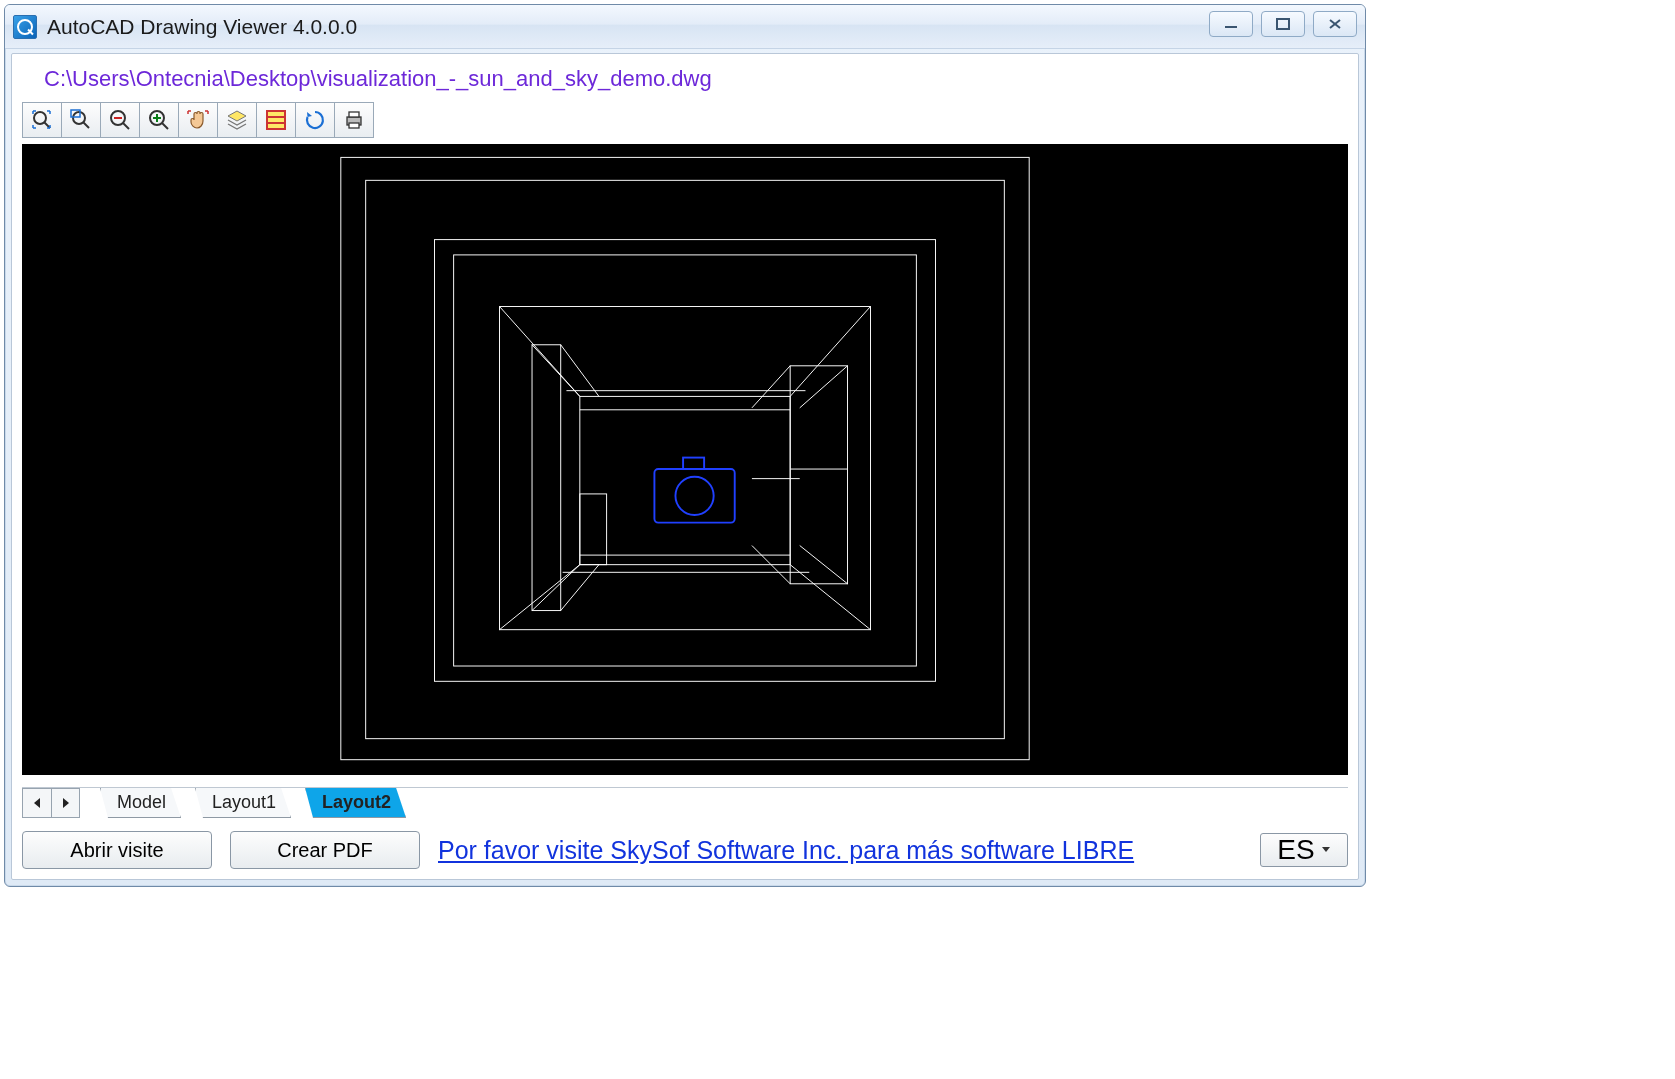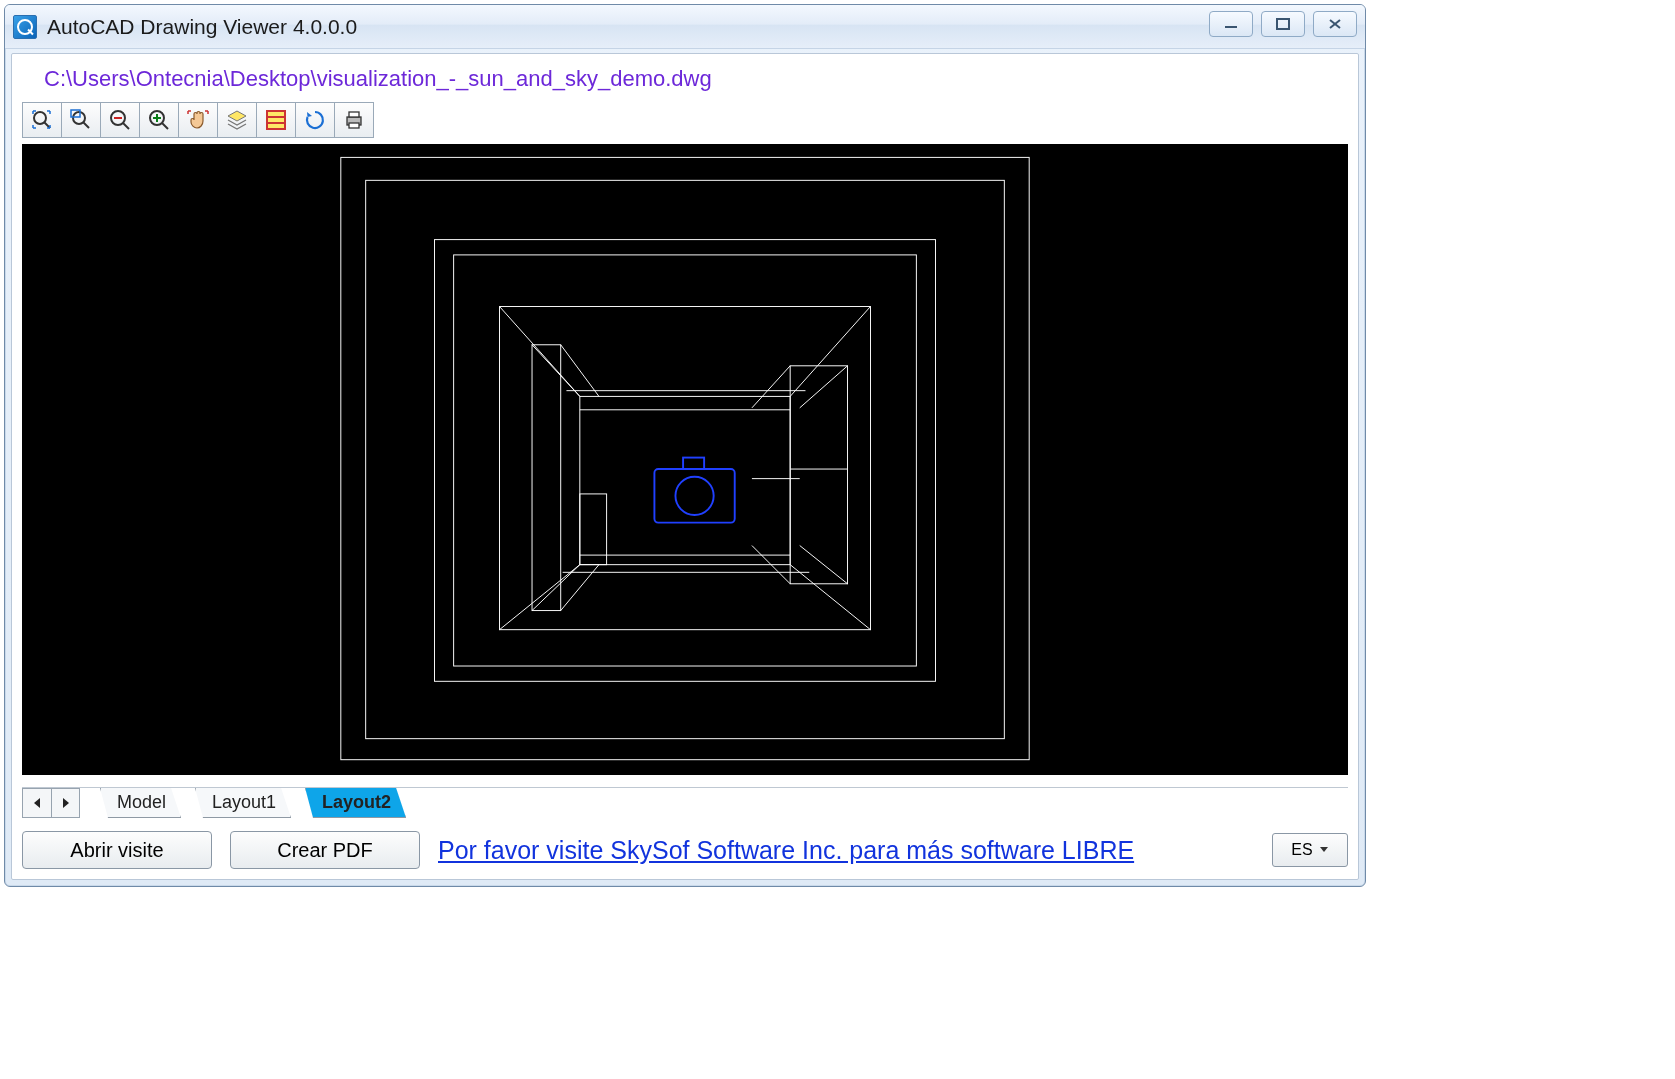--- a/index.html
+++ b/index.html
@@ -89,24 +89,24 @@
   .bottom-bar { display:flex; align-items:center; gap:18px; padding-top:10px; }
   .bottom-bar .btn {
     min-width:190px; height:38px;
     border:1px solid #8a97a5; border-radius:4px;
     background:linear-gradient(to bottom,#fdfdfd,#e8ecef);
     font-size:20px; display:flex;align-items:center;justify-content:center;
     cursor:pointer;
   }
   .link { color:#1133dd; text-decoration:underline; font-size:25px; cursor:pointer; }
   .lang-select {
-    margin-left:auto; width:76px; height:34px;
+    margin-left:auto; width:88px; height:34px;
     border:1px solid #8a97a5; background:linear-gradient(to bottom,#fdfdfd,#e8ecef);
     display:flex;align-items:center;justify-content:center; gap:6px;
-    font-size:16px; cursor:pointer; border-radius:3px;
+    font-size:28px; cursor:pointer; border-radius:3px;
   }
 </style>
 </head>
 <body>
 
 <div class="outer-wrap">
   <div class="window">
 
     <div class="titlebar">
       <div class="app-icon"></div>

